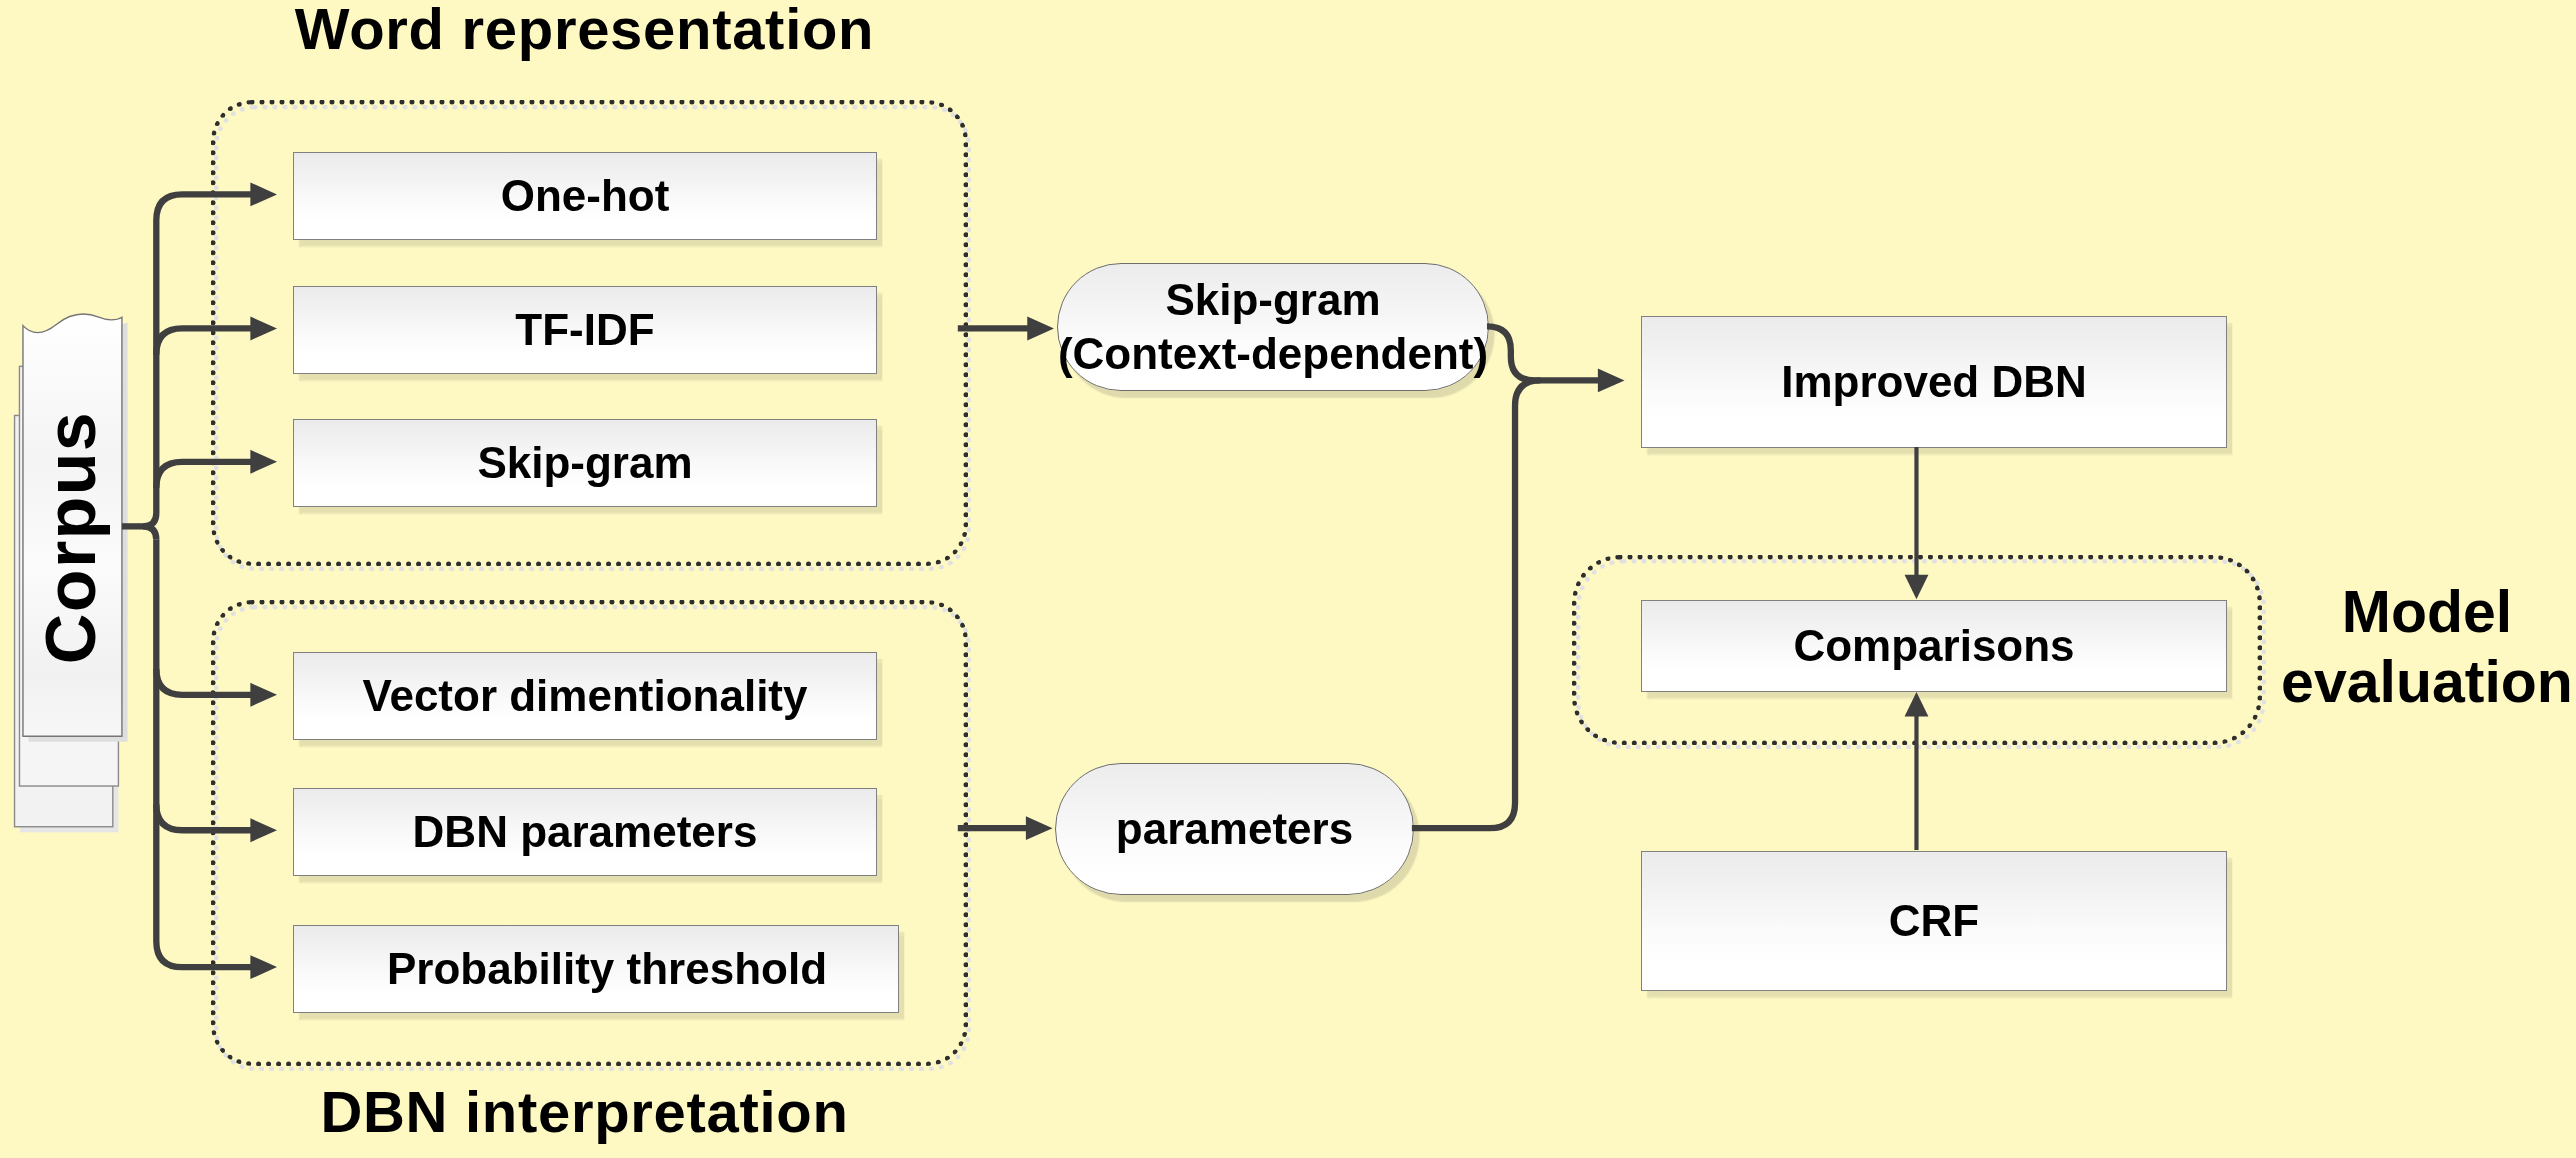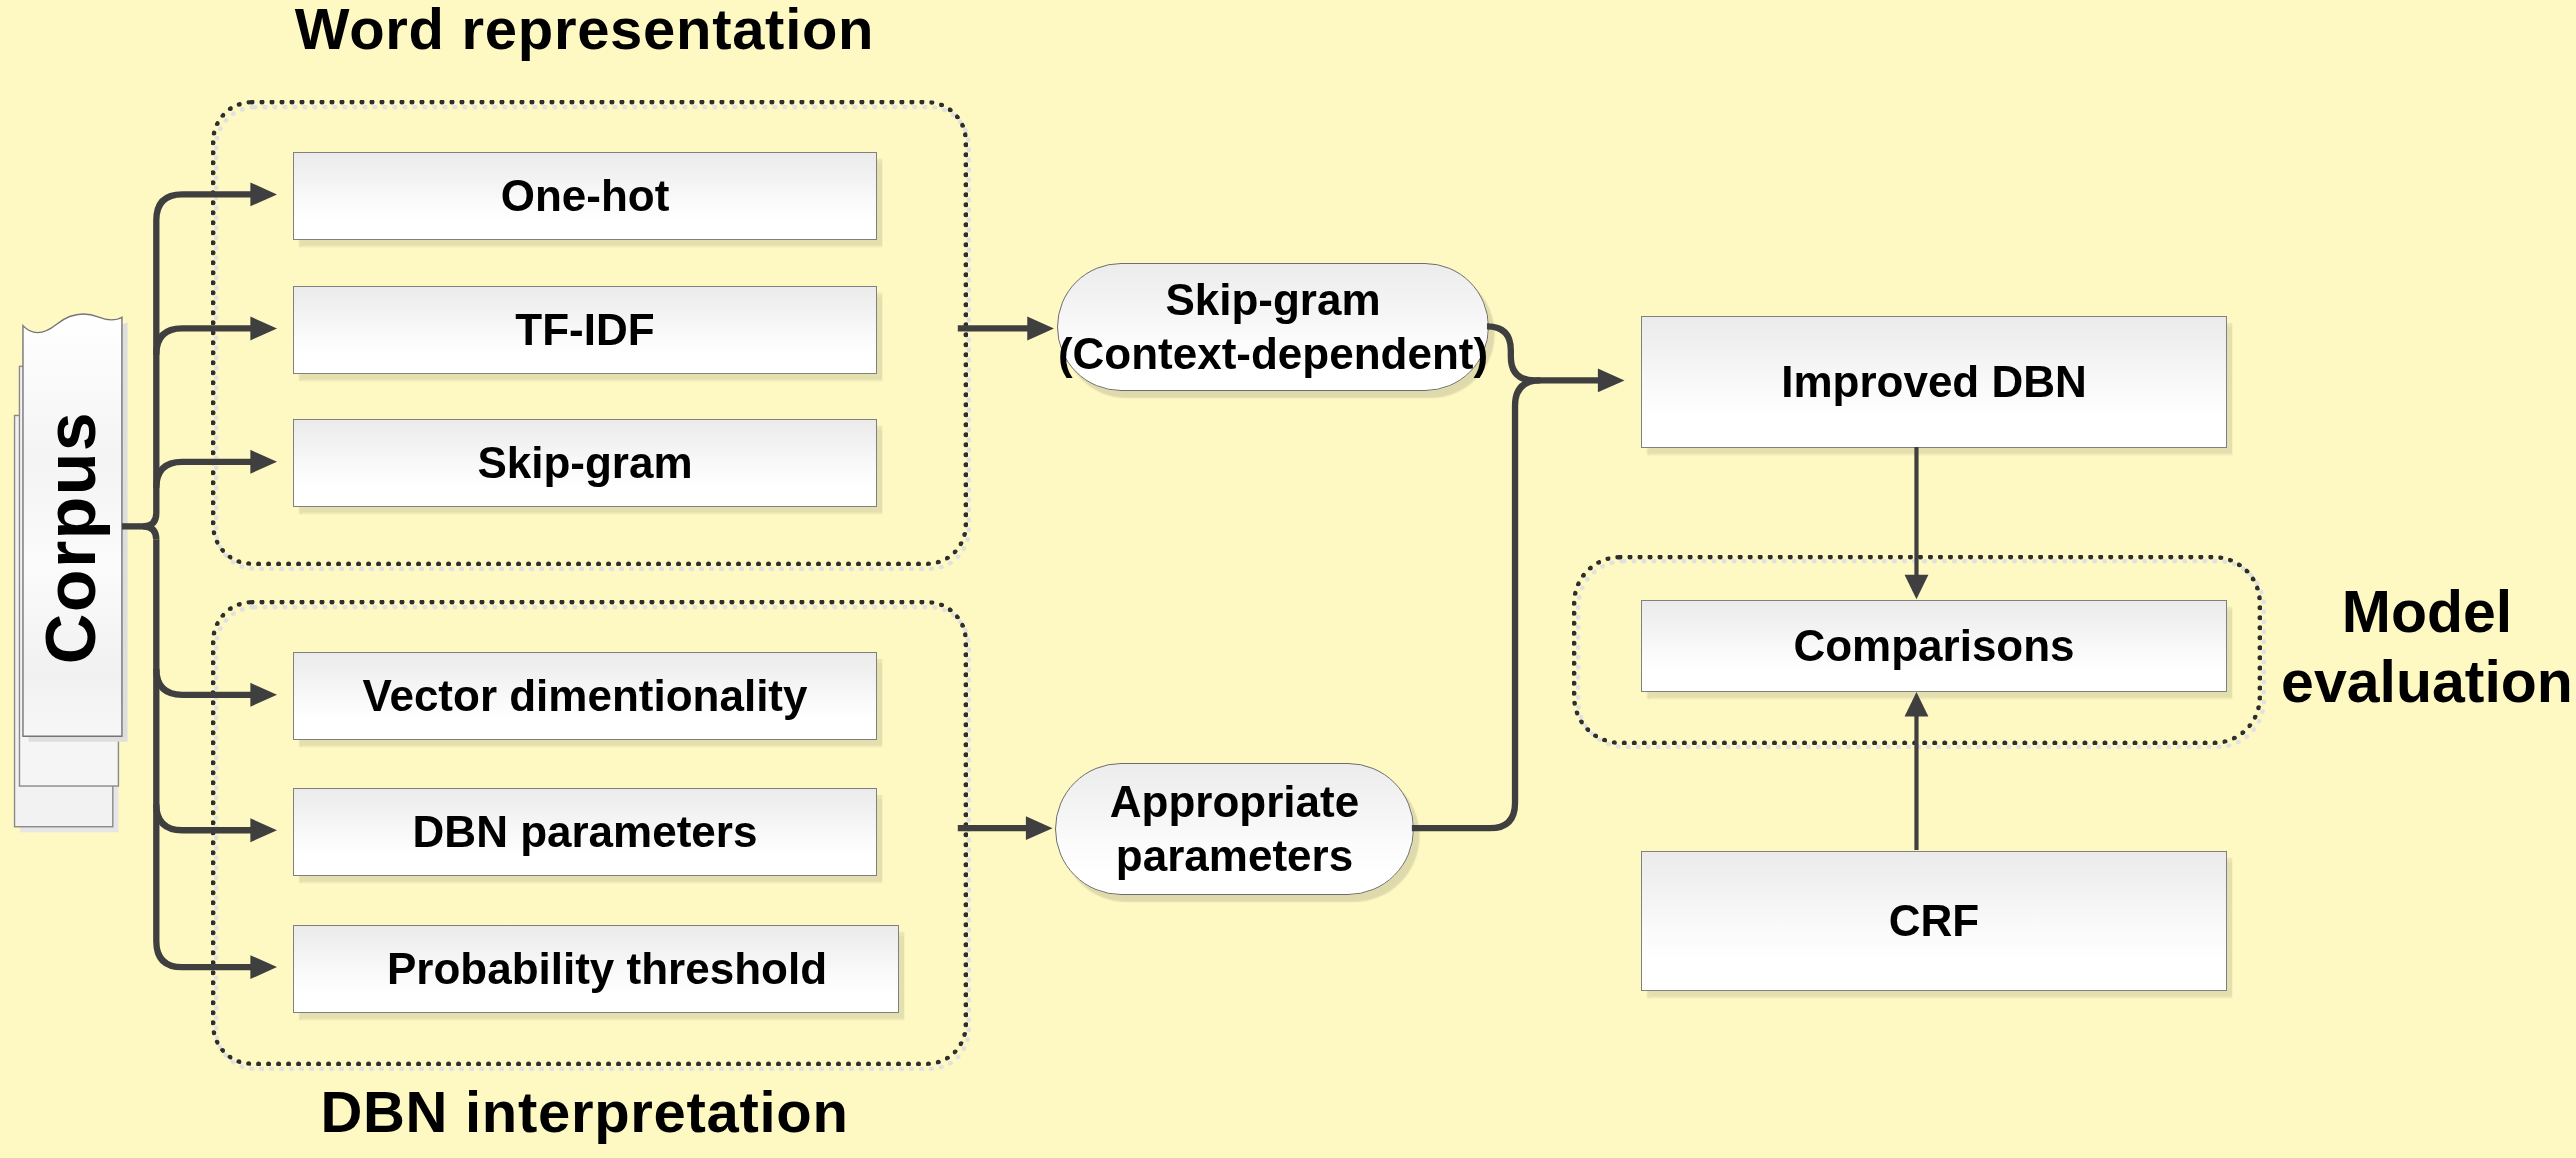--- a/index.html
+++ b/index.html
@@ -75,21 +75,20 @@
 
   <div class="node-box z2" style="left:277px;top:652px;width:582px;height:86px;">Vector dimentionality</div>
   <div class="node-box z2" style="left:277px;top:788px;width:582px;height:86px;">DBN parameters</div>
   <div class="node-box z2" style="left:277px;top:925px;width:582px;height:86px;padding-left:22px;">Probability threshold</div>
 
   <div class="stadium z2" style="left:1057px;top:263px;width:430px;height:126px;">
     <div class="node-line">Skip-gram</div>
     <div class="node-line">(Context-dependent)</div>
   </div>
   <div class="stadium z2" style="left:1055px;top:763px;width:357px;height:130px;">
-    <div class="node-line">Appropriate</div>
     <div class="node-line">parameters</div>
   </div>
 
   <div class="node-box z2" style="left:1625px;top:316px;width:584px;height:130px;">Improved DBN</div>
   <div class="node-box z2" style="left:1625px;top:600px;width:584px;height:90px;">Comparisons</div>
   <div class="node-box z2" style="left:1625px;top:851px;width:584px;height:138px;">CRF</div>
 
   <svg class="z3" width="2576" height="1158" viewBox="0 0 3669 1650">
     <defs>
       <linearGradient id="pageGrad" x1="0" y1="0" x2="0" y2="1">

